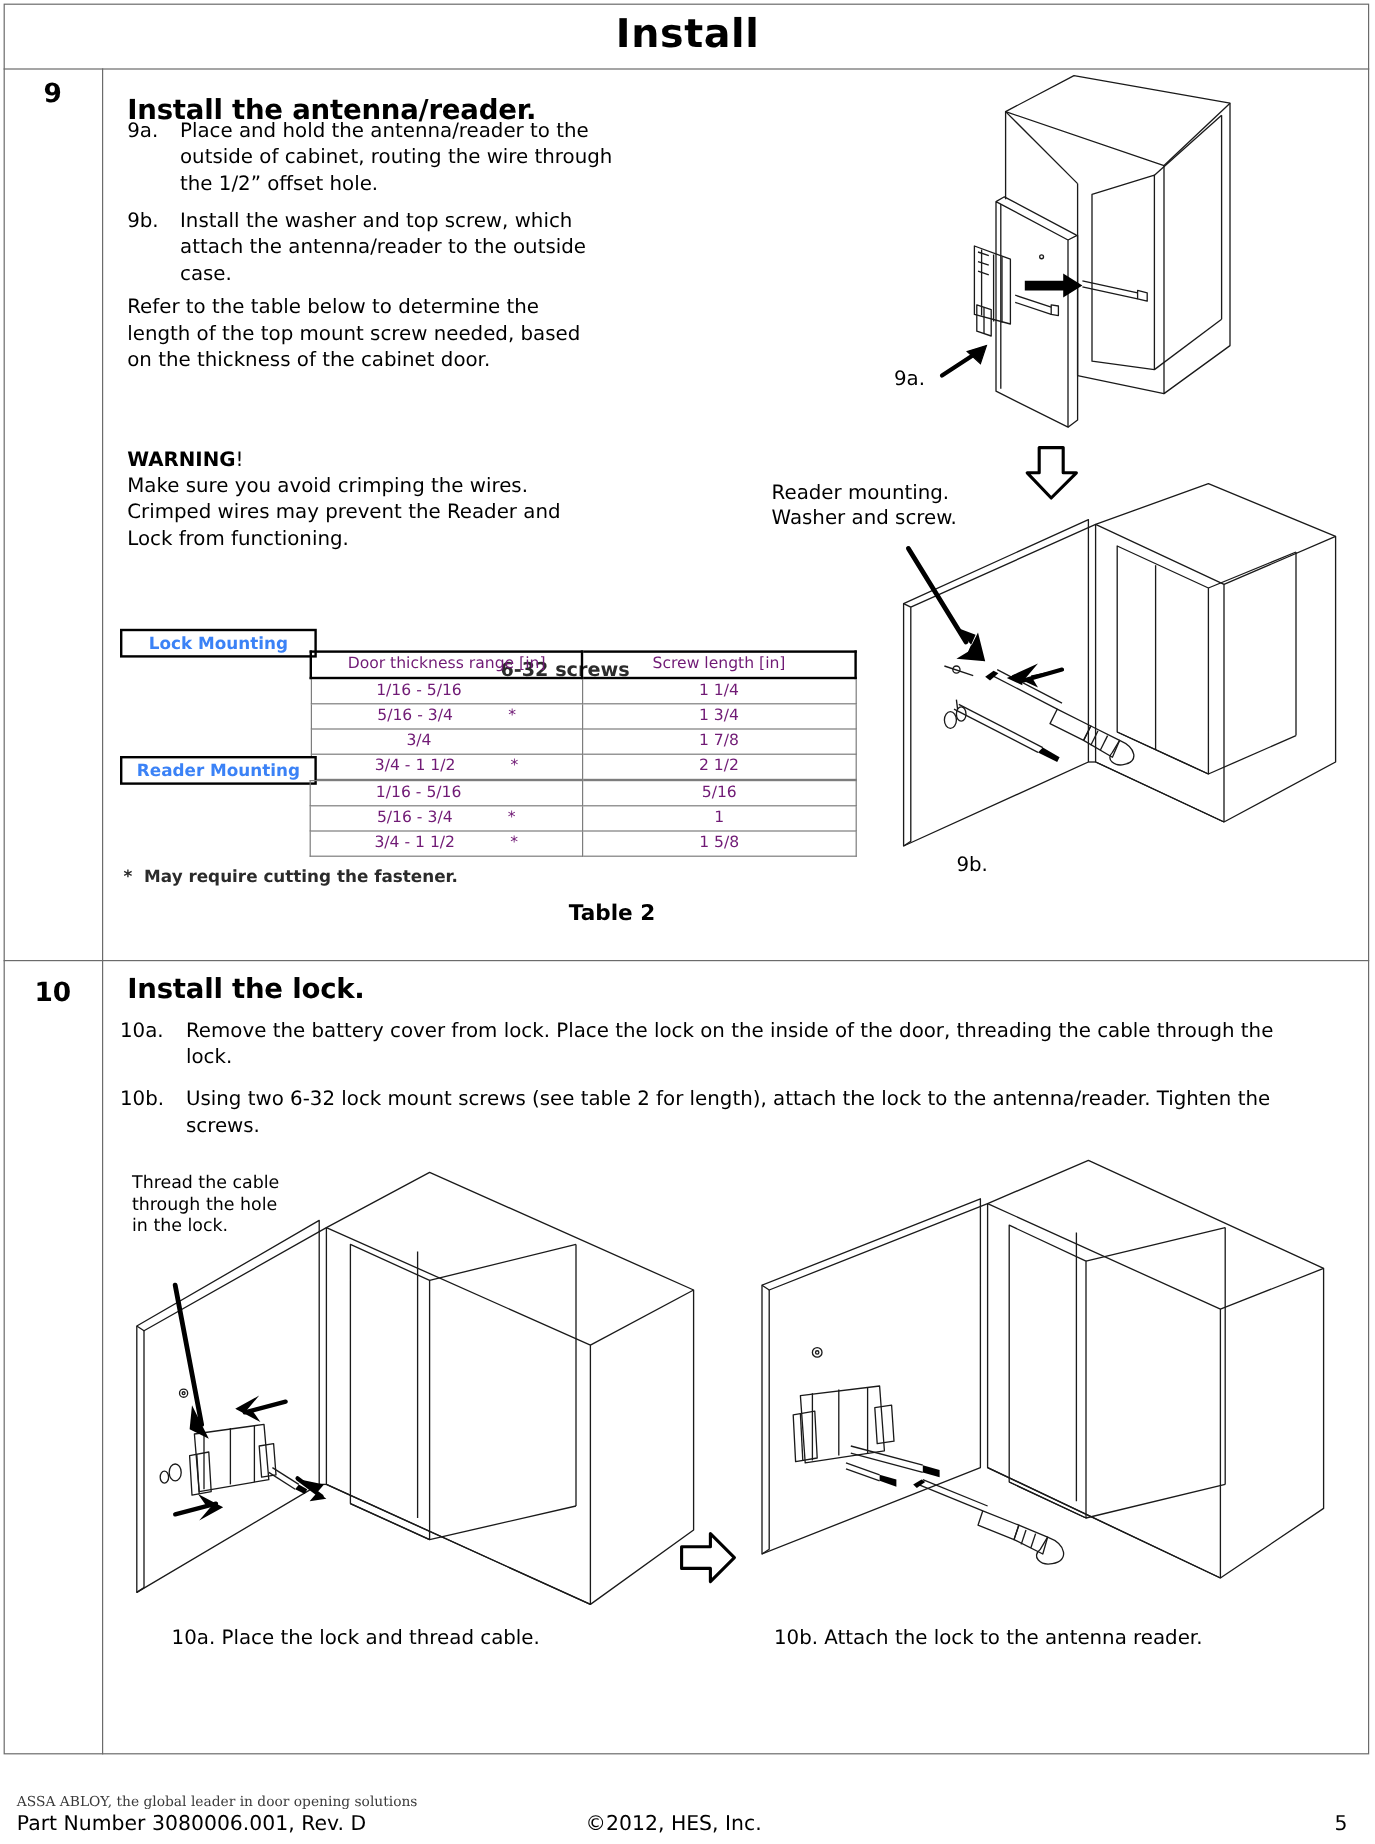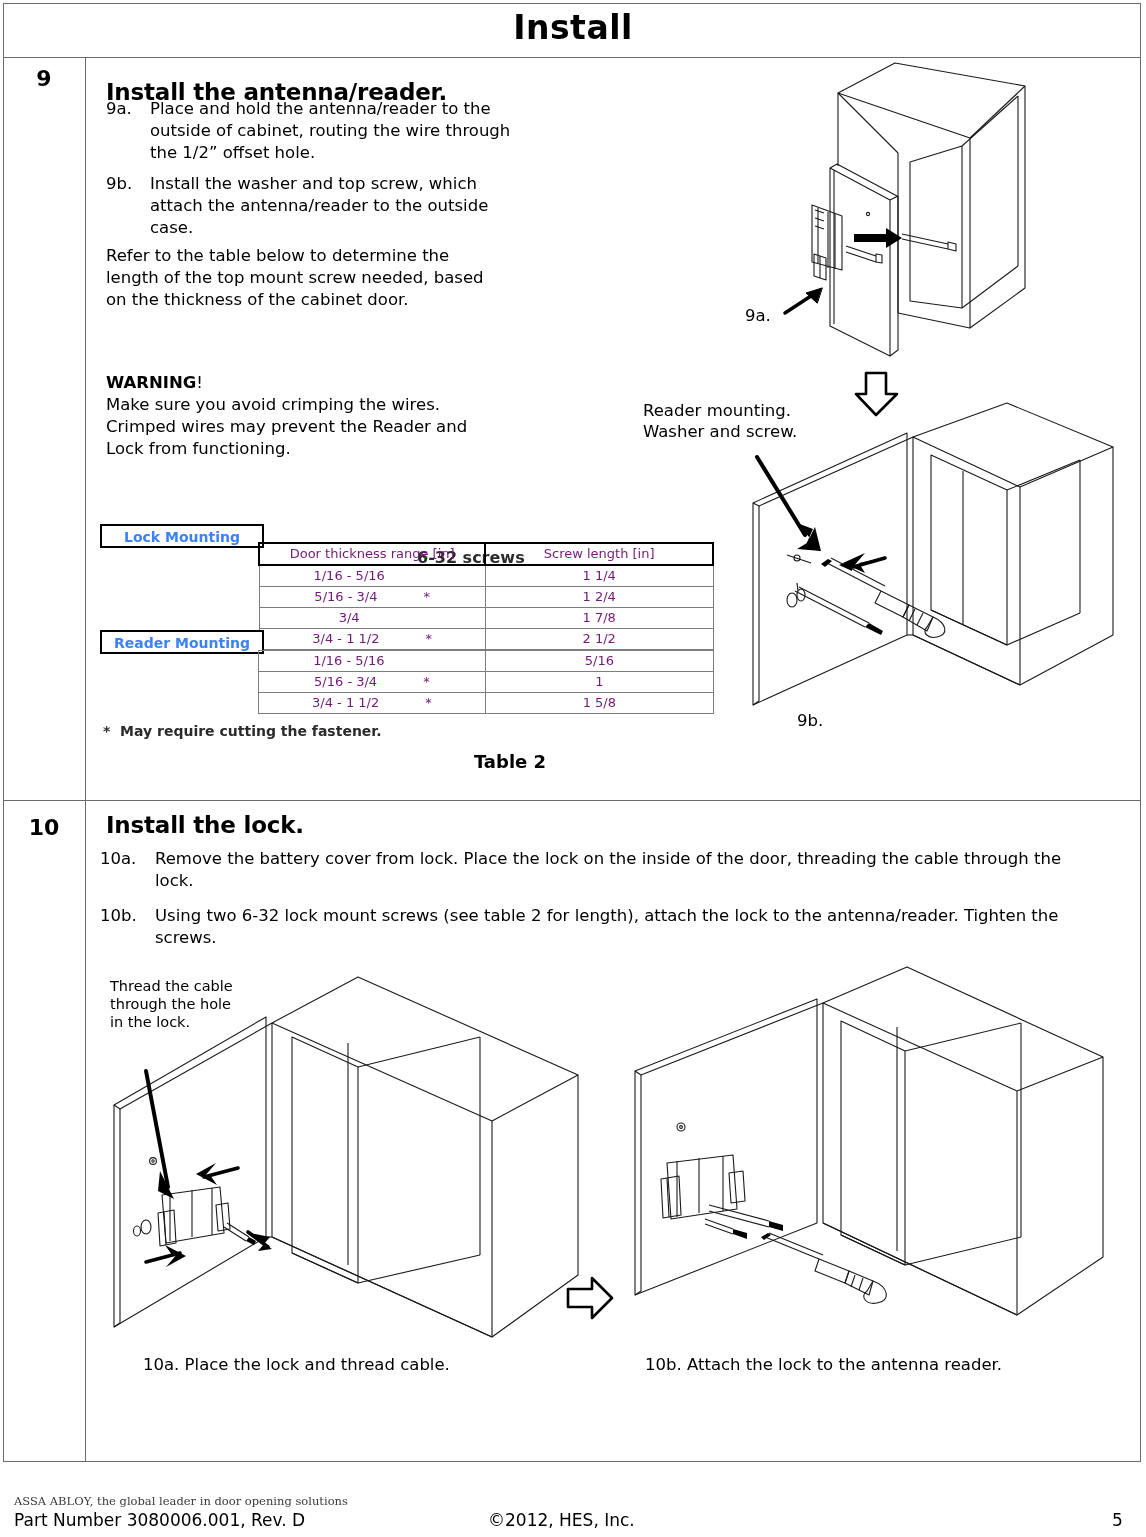--- a/index.html
+++ b/index.html
@@ -357,21 +357,21 @@
         <tr>
       <td class="hdr" style="width:227px;">Door thickness range [in]</td>
       <td class="hdr" style="width:229px;">Screw length [in]</td>
     </tr>
     <tr>
       <td><span>1/16 - 5/16</span><span class="star"></span></td>
       <td>1 1/4</td>
     </tr>
     <tr>
       <td><span>5/16 - 3/4</span><span class="star">*</span></td>
-      <td>1 2/4</td>
+      <td>1 3/4</td>
     </tr>
     <tr>
       <td><span>3/4</span><span class="star"></span></td>
       <td>1 7/8</td>
     </tr>
     <tr>
       <td><span>3/4 - 1 1/2</span><span class="star">*</span></td>
       <td>2 1/2</td>
     </tr>
   </tbody>

